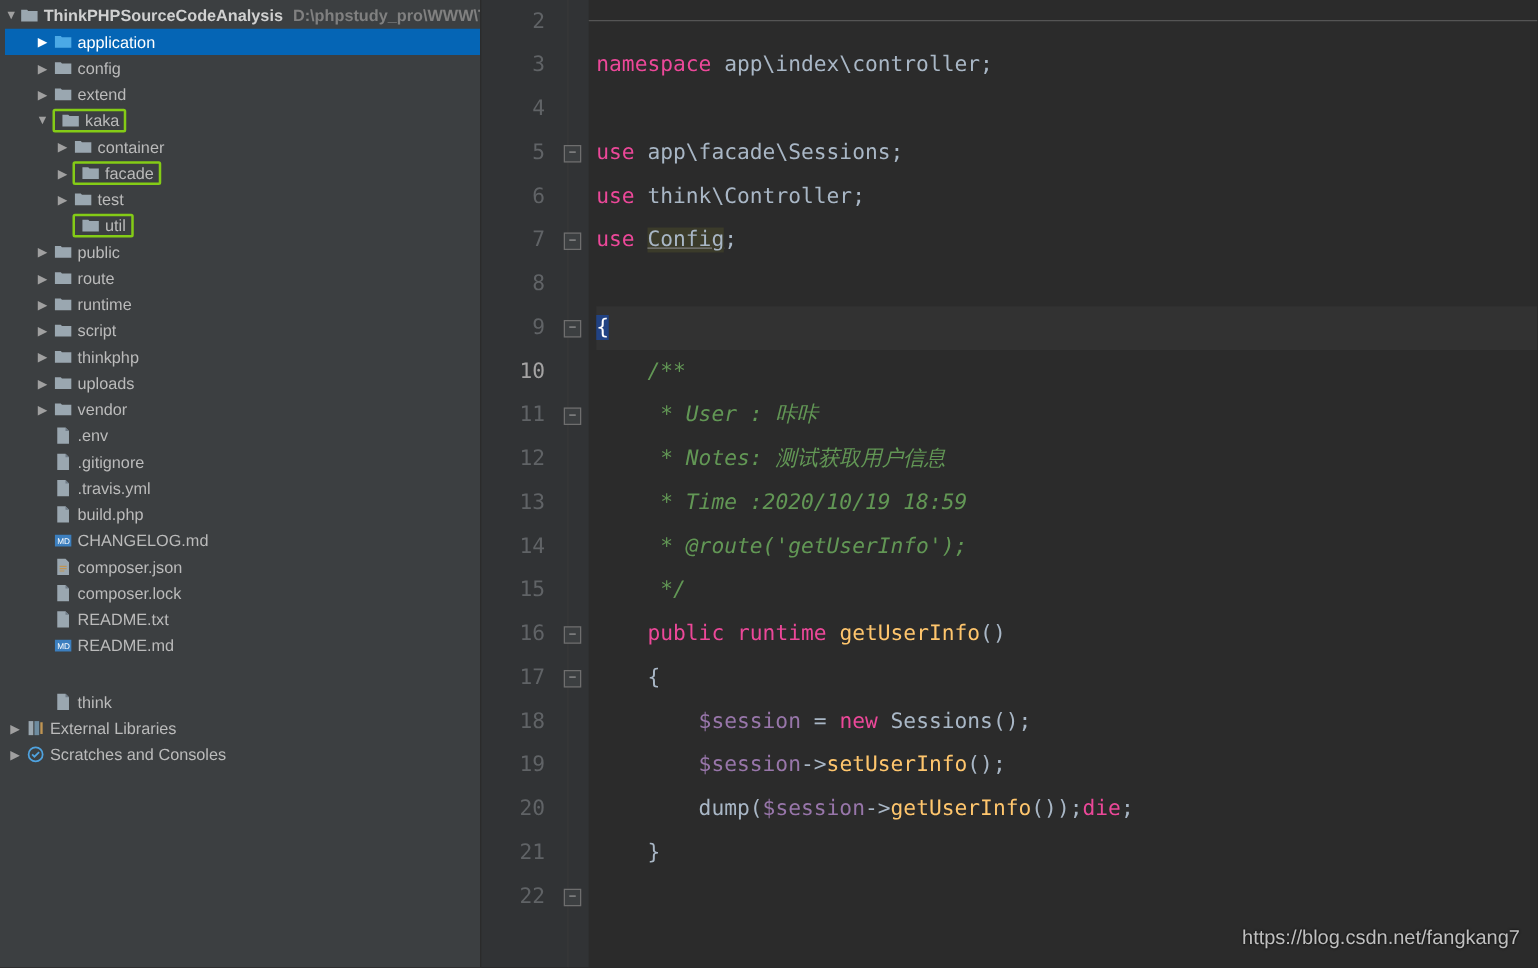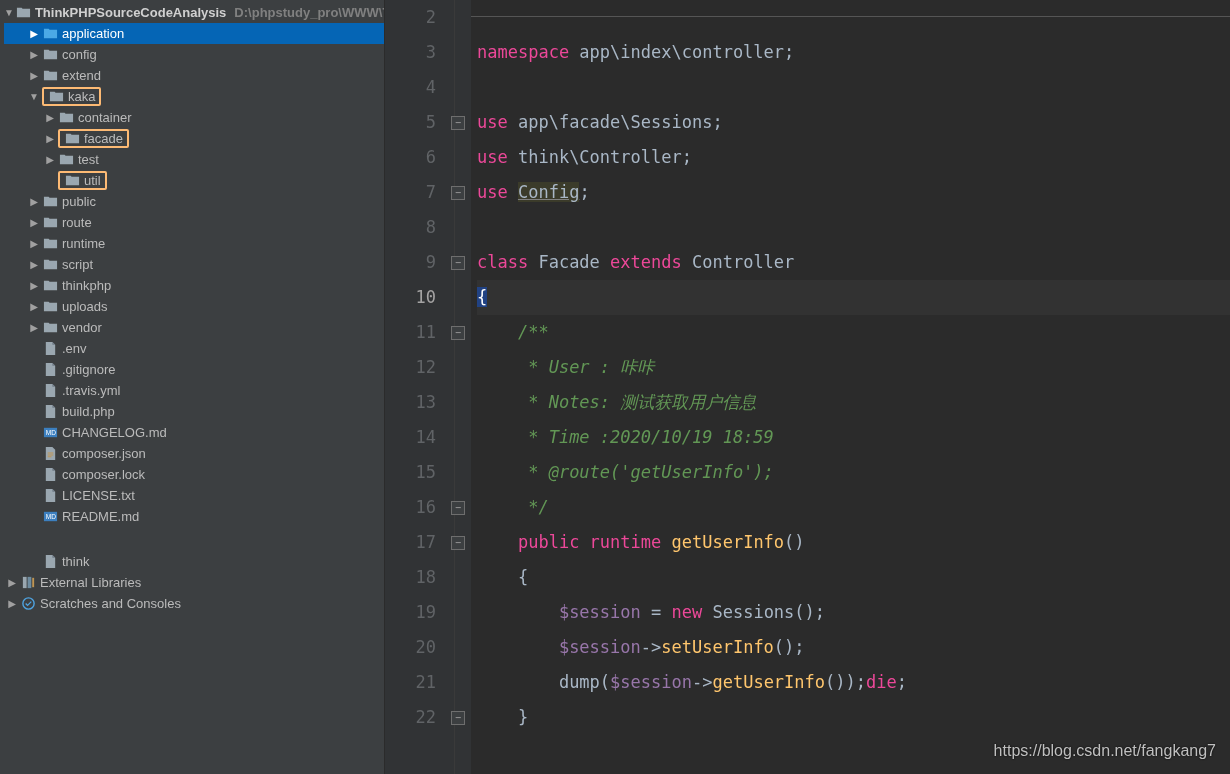--- a/index.html
+++ b/index.html
@@ -10,21 +10,21 @@
   .tree { padding:2px 0 2px 4px; }
   .row { display:flex; align-items:center; height:21px; white-space:nowrap; cursor:default; }
   .row.sel { background:#0565b5; color:#fff; }
   .arrow { width:12px; display:inline-flex; justify-content:center; font-size:10px; color:#a0a0a0; margin-right:2px; }
   .row.sel .arrow { color:#fff; }
   .ico { width:16px; height:16px; display:inline-flex; align-items:center; justify-content:center; margin-right:4px; color:#a1a8b0; }
   .ico svg { width:15px; height:15px; }
   .ico.folder-sel svg path { fill:#4ba9e6; }
   .row .label { }
   .row .path { color:#808080; margin-left:8px; }
-  .redbox { border:2px solid #fdba74; border-radius:2px; padding:0 4px; display:inline-flex; align-items:center; height:19px; }
+  .redbox { border:2px solid #84cc16; border-radius:2px; padding:0 4px; display:inline-flex; align-items:center; height:19px; }
   
   .editor { flex:1; display:flex; background:#2b2b2b; font-family:Consolas,Menlo,monospace; font-size:17px; line-height:35px; position:relative; }
   .gutter { width:70px; text-align:right; color:#606366; background:#313335; padding-top:0; border-right:1px solid #3a3a3a; }
   .gutter .ln { height:35px; padding-right:18px; position:relative; }
   .gutter .ln.cur { color:#a4a3a3; }
   .fold-col { width:16px; background:#313335; position:relative; }
   .fold-mark { position:absolute; left:0; width:14px; height:14px; border:1px solid #6e6e6e; background:#3c3f41; font-size:10px; line-height:12px; text-align:center; color:#a0a0a0; transform:translateX(-4px); }
   .code { flex:1; padding-left:6px; color:#a9b7c6; position:relative; }
   .codeline { height:35px; white-space:pre; }
   .codeline.current { background:#323232; }
@@ -270,21 +270,21 @@
             <span class="label">composer.lock</span>
           </div>
           <div class="row" style="padding-left: 24px;">
             <span class="arrow"></span>
             <span class="ico">
               <svg viewBox="0 0 16 16">
                 <path fill="#9aa7b0" d="M3 1h7l3 3v11H3z"></path>
                 <path fill="#6e7a85" d="M10 1v3h3z"></path>
               </svg>
             </span>
-            <span class="label">LICENSE.txt</span>
+            <span class="label">README.txt</span>
           </div>
           <div class="row" style="padding-left: 24px;">
             <span class="arrow"></span>
             <span class="ico">
               <svg viewBox="0 0 16 16">
                 <rect x="1" y="3" width="14" height="10" fill="#3c7fbf"></rect>
                 <text x="3" y="11" font-size="7" fill="#fff" font-family="Arial">MD</text>
               </svg>
             </span>
             <span class="label">README.md</span>
@@ -361,21 +361,20 @@
       </div>
     <div class="code" id="code">
       <div class="hl-sep" style="top:16px;"></div>
     <div class="codeline"></div>
         <div class="codeline"><span class="kw">namespace </span><span class="id">app\index\controller;</span></div>
         <div class="codeline"></div>
         <div class="codeline"><span class="kw">use </span><span class="id">app\facade\Sessions;</span></div>
         <div class="codeline"><span class="kw">use </span><span class="id">think\Controller;</span></div>
         <div class="codeline"><span class="kw">use </span><span class="id bg-und und">Config</span><span class="id">;</span></div>
         <div class="codeline"></div>
-        <div class="codeline"><span class="kw">class </span><span class="id">Facade </span><span class="kw">extends </span><span class="id">Controller</span></div>
         <div class="codeline current"><span class="cursor-brace">{</span></div>
         <div class="codeline"><span>    </span><span class="cmt2">/**</span></div>
         <div class="codeline"><span>    </span><span class="cmt2"> * User : 咔咔</span></div>
         <div class="codeline"><span>    </span><span class="cmt2"> * Notes: 测试获取用户信息</span></div>
         <div class="codeline"><span>    </span><span class="cmt2"> * Time :2020/10/19 18:59</span></div>
         <div class="codeline"><span>    </span><span class="cmt2"> * @route('getUserInfo');</span></div>
         <div class="codeline"><span>    </span><span class="cmt2"> */</span></div>
         <div class="codeline"><span>    </span><span class="kw">public </span><span class="kw">runtime </span><span class="fn">getUserInfo</span><span class="id">()</span></div>
         <div class="codeline"><span>    </span><span class="id">{</span></div>
         <div class="codeline"><span>        </span><span class="var">$session</span><span class="id"> = </span><span class="kw">new </span><span class="id">Sessions();</span></div>

